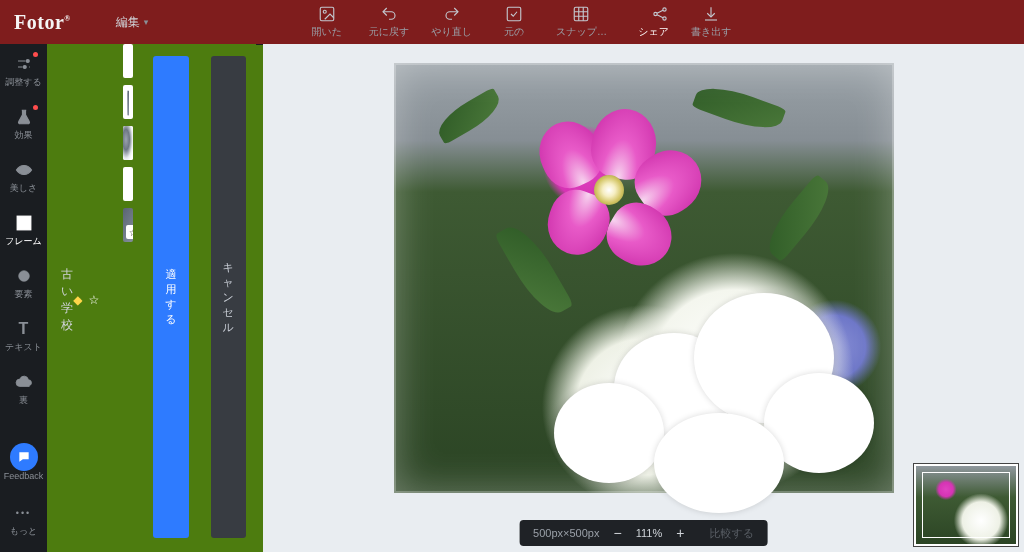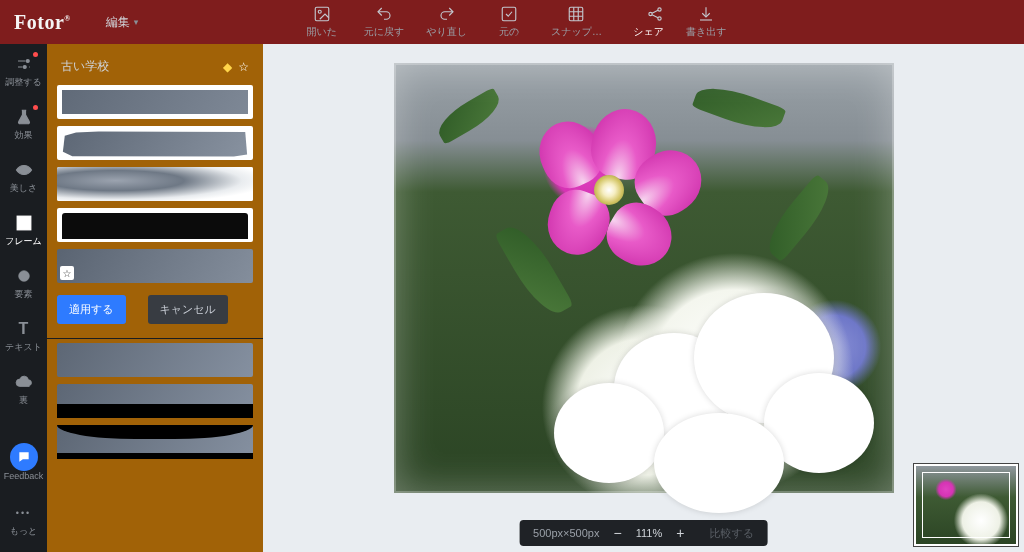--- a/index.html
+++ b/index.html
@@ -1,40 +1,40 @@
 <!DOCTYPE html>
 <html><head>
 <meta charset="utf-8">
 <style>
   * { box-sizing: border-box; margin: 0; padding: 0; }
   body { width: 1024px; height: 552px; background: #1a1d21; font-family: "Hiragino Sans", "Meiryo", sans-serif; color: #c9ced6; overflow: hidden; position: relative; }
   
   .topbar { height: 44px; background: #7f1d1d; display: flex; align-items: center; padding: 0 14px; }
   .logo { font-family: Georgia, serif; font-weight: bold; font-size: 20px; color: #f5f5f5; letter-spacing: 0.5px; position: relative; }
   .logo sup { font-size: 8px; top: -8px; }
-  .edit-menu { margin-left: 35px; font-size: 12px; color: #cfd3d8; display: flex; align-items: center; cursor: pointer; }
+  .edit-menu { margin-left: 45px; font-size: 12px; color: #cfd3d8; display: flex; align-items: center; cursor: pointer; }
   .edit-menu .chev { margin-left: 4px; font-size: 9px; color: #8a8f96;}
   .top-center { flex: 1; display: flex; justify-content: center; gap: 22px; }
   .top-item { display: flex; flex-direction: column; align-items: center; font-size: 10px; color: #9aa0a8; min-width: 40px; cursor: pointer; }
   .top-item.active { color: #fff; align-items: flex-end; }
   .top-icon { width: 18px; height: 18px; margin-bottom: 2px; display: flex; align-items: center; justify-content: center; color: #c3c8cf; }
   .top-icon svg { stroke: currentColor; fill: none; stroke-width: 1.5; }
   .top-right-spacer { width: 120px; }
   
   .layout { display: flex; height: calc(100% - 44px); }
   .rail { width: 47px; background: #1a1d21; display: flex; flex-direction: column; align-items: center; padding-top: 8px; gap: 14px; }
   .rail-item { display: flex; flex-direction: column; align-items: center; font-size: 9px; color: #8a8f96; cursor: pointer; width: 100%; padding: 2px 0; position: relative; }
   .rail-item.active { color: #fff; }
   .rail-item.dotted::after { content: ""; position: absolute; top: 0; right: 9px; width: 5px; height: 5px; background: #ff4d4d; border-radius: 50%; }
   .rail-icon { width: 20px; height: 20px; margin-bottom: 2px; display:flex; align-items:center; justify-content:center;}
   .rail-icon svg { stroke: currentColor; fill: currentColor; }
   .rail-bottom { margin-top: auto; margin-bottom: 12px; display:flex; flex-direction:column; align-items:center; gap:18px;}
   .feedback-btn { width:28px;height:28px;border-radius:50%;background:#2e7bff;display:flex;align-items:center;justify-content:center;color:#fff;}
   
-  .panel { width: 216px; background: #a16207; display:flex; flex-direction:column; }
+  .panel { width: 216px; background: #4d7c0f; display:flex; flex-direction:row; }
   .panel-head { display:flex; align-items:center; justify-content:space-between; padding: 14px 14px 10px; font-size: 12px; color:#cfd3d8;}
   .panel-head .gem { color:#ffd54a; font-size:12px;}
   .panel-head .gem .star { color:#fff; font-size:12px; margin-left:6px;}
   .accordion { margin: 0 10px 8px; background:#2f3338; border-radius:4px; }
   .accordion-head { display:flex; align-items:center; justify-content:space-between; padding:9px 10px; font-size:11px; color:#d7dbe0; cursor:pointer;}
   .accordion-head .chev { font-size:10px; color:#aeb3ba;}
   .frame-list { padding: 0 10px; display:flex; flex-direction:column; gap:7px; }
   .frame-thumb { width:100%; height:34px; border-radius:2px; cursor:pointer; position:relative; overflow:hidden;}
   .t-white-solid { background:#fff; padding:5px;}
   .t-white-solid::after { content:""; display:block; width:100%; height:100%; background:linear-gradient(120deg,#606a78,#7e8896);}

